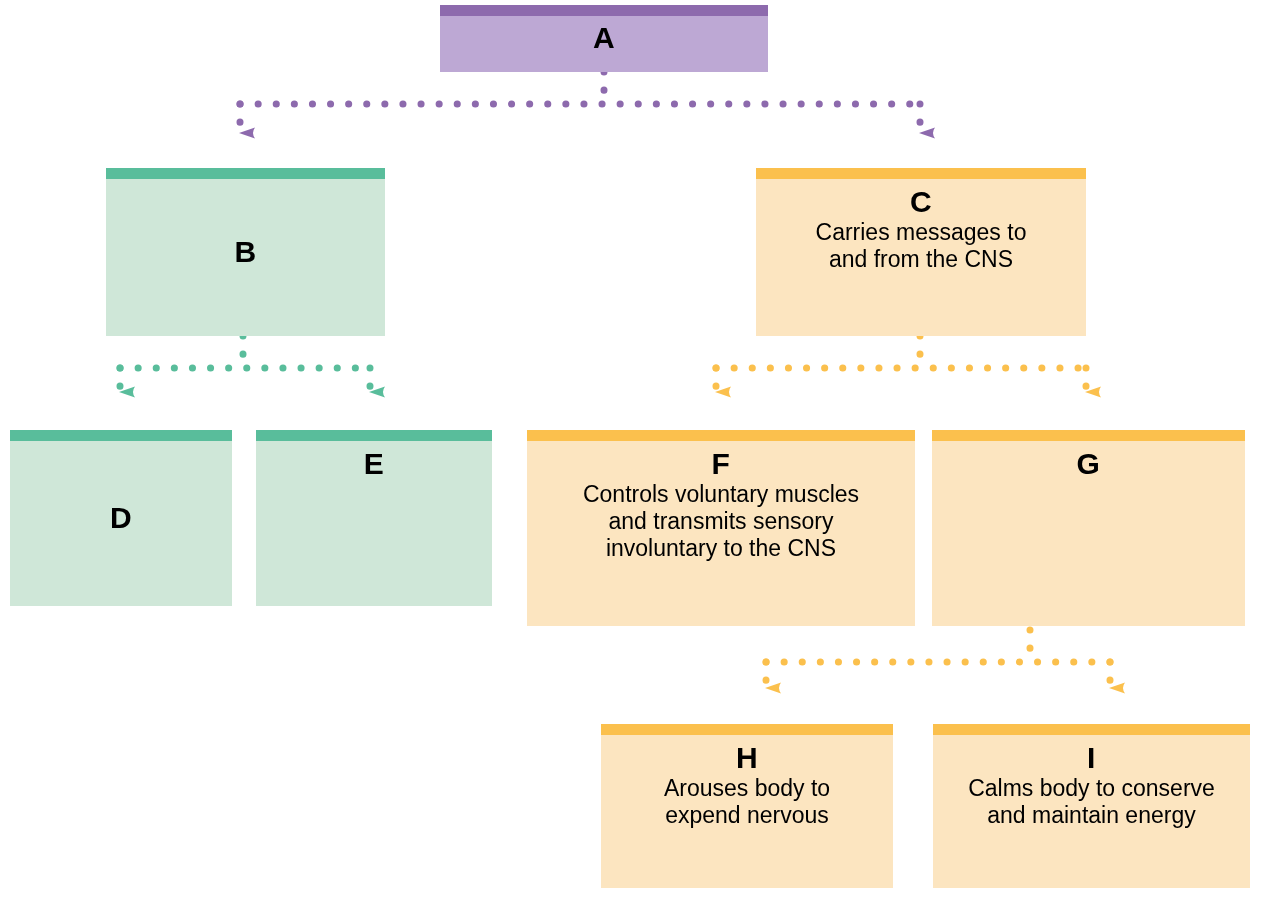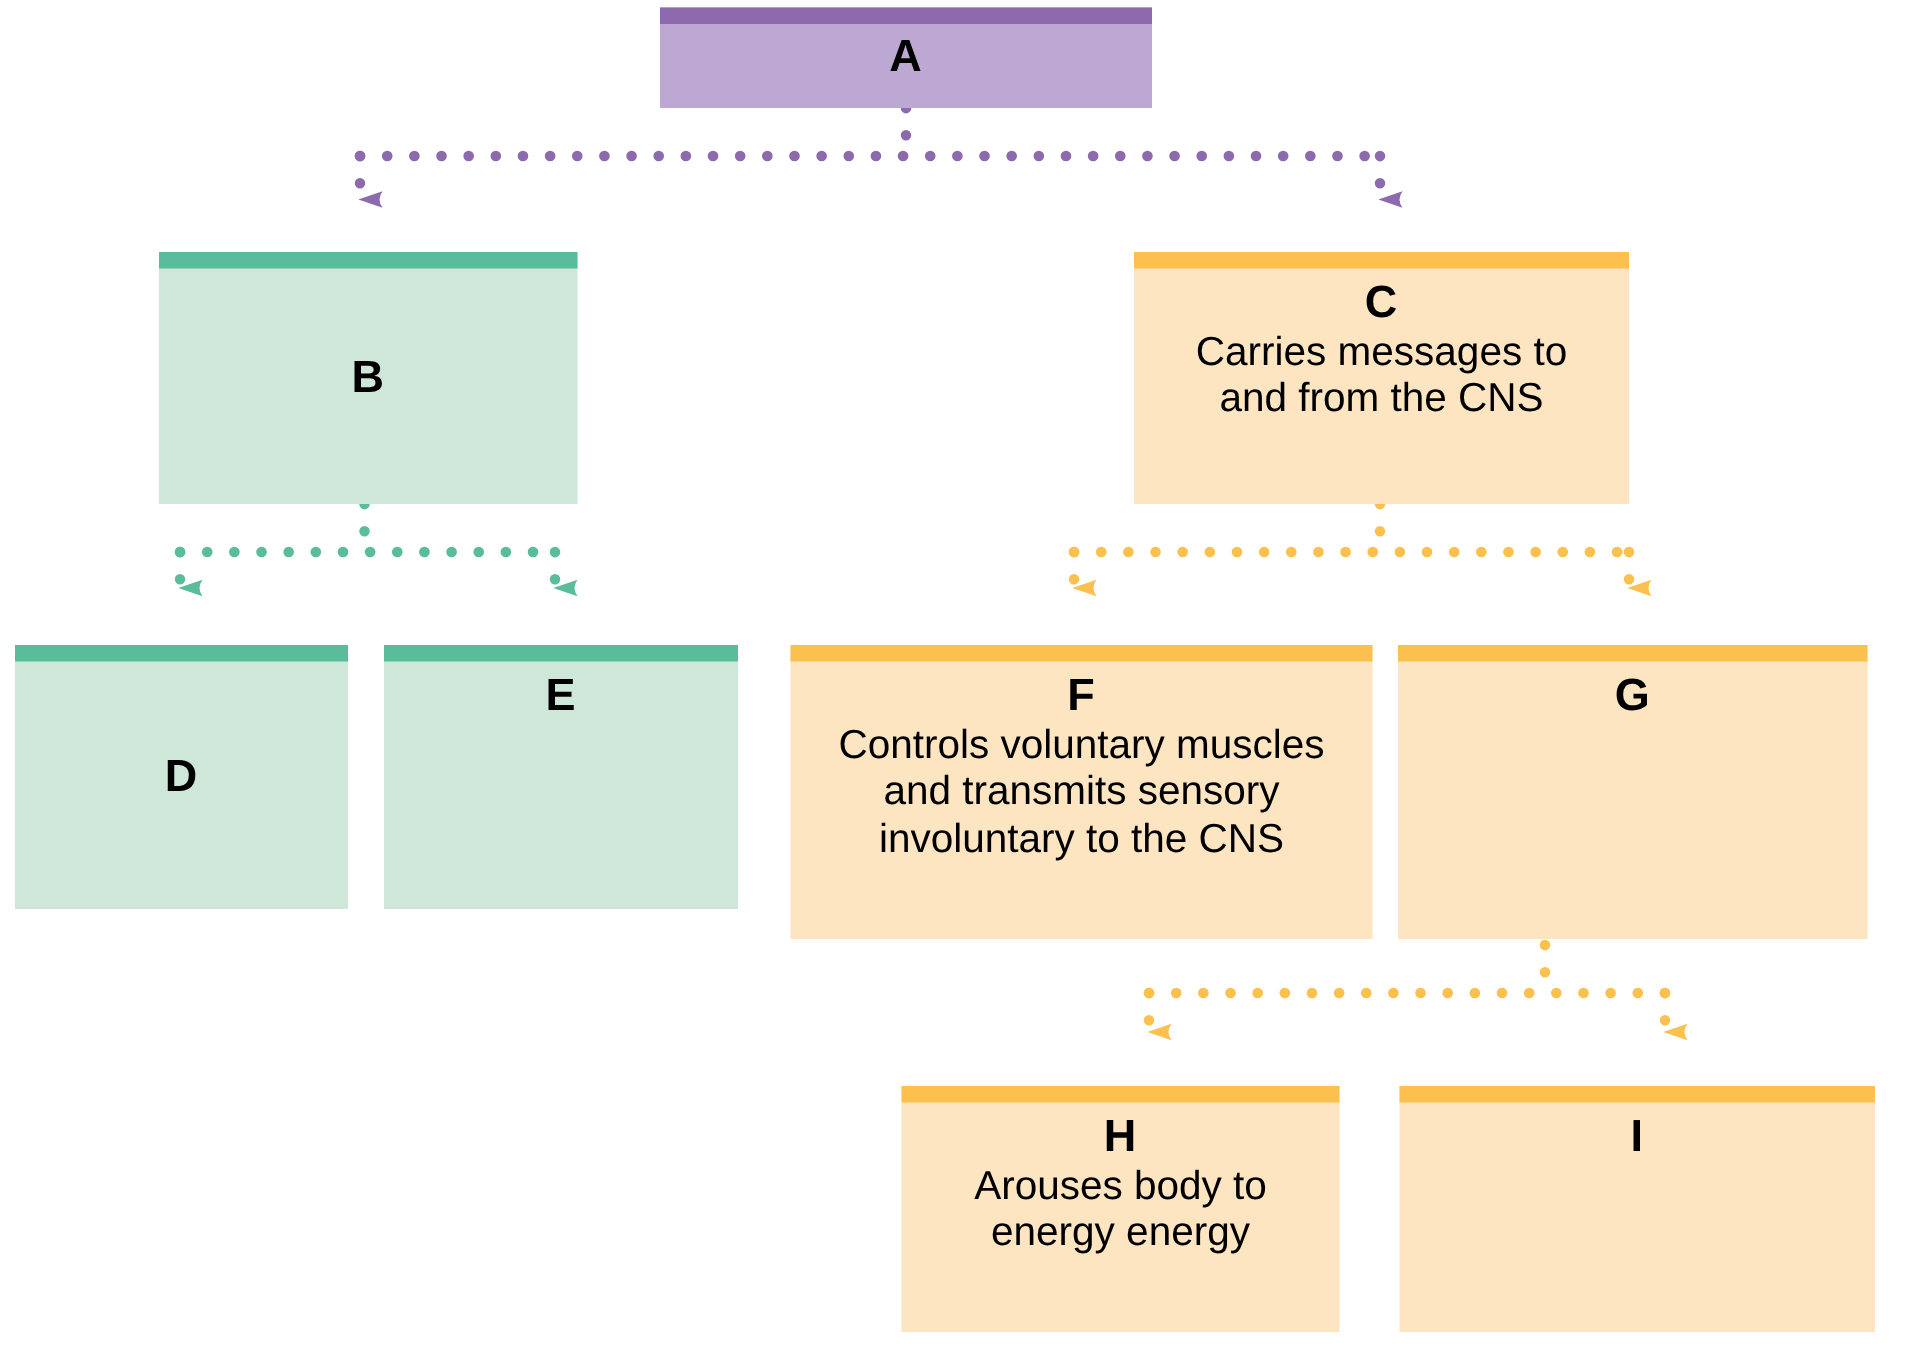--- a/index.html
+++ b/index.html
@@ -43,21 +43,21 @@
     padding-top: 18px;
   }
   .letter {
     font-size: 30px;
     font-weight: 700;
     color: #000000;
     line-height: 1.05;
     letter-spacing: 0.5px;
   }
   .desc {
-    font-size: 27px;
+    font-size: 23px;
     font-weight: 400;
     color: #000000;
     line-height: 1.18;
     margin-top: 1px;
     white-space: pre-line;
   }
   
   .theme-purple .bar { background: #8d6aad; }
   .theme-purple       { background: #bda8d4; }
   .theme-green  .bar  { background: #59bd9b; }
@@ -177,24 +177,26 @@
     <div class="body">
       <span class="letter">G</span>
     </div>
   </div>
 
   <div class="node theme-orange v-top" style="left:601px; top:724px; width:292px; height:164px;">
     <span class="bar"></span>
     <div class="body">
       <span class="letter">H</span>
       <span class="desc">Arouses body to
-energy energy</span>
+expend nervous</span>
     </div>
   </div>
 
   <div class="node theme-orange v-top" style="left:933px; top:724px; width:317px; height:164px;">
     <span class="bar"></span>
     <div class="body">
       <span class="letter">I</span>
+      <span class="desc">Calms body to conserve
+and maintain energy</span>
     </div>
   </div>
 
 </div>
 
 </body></html>

